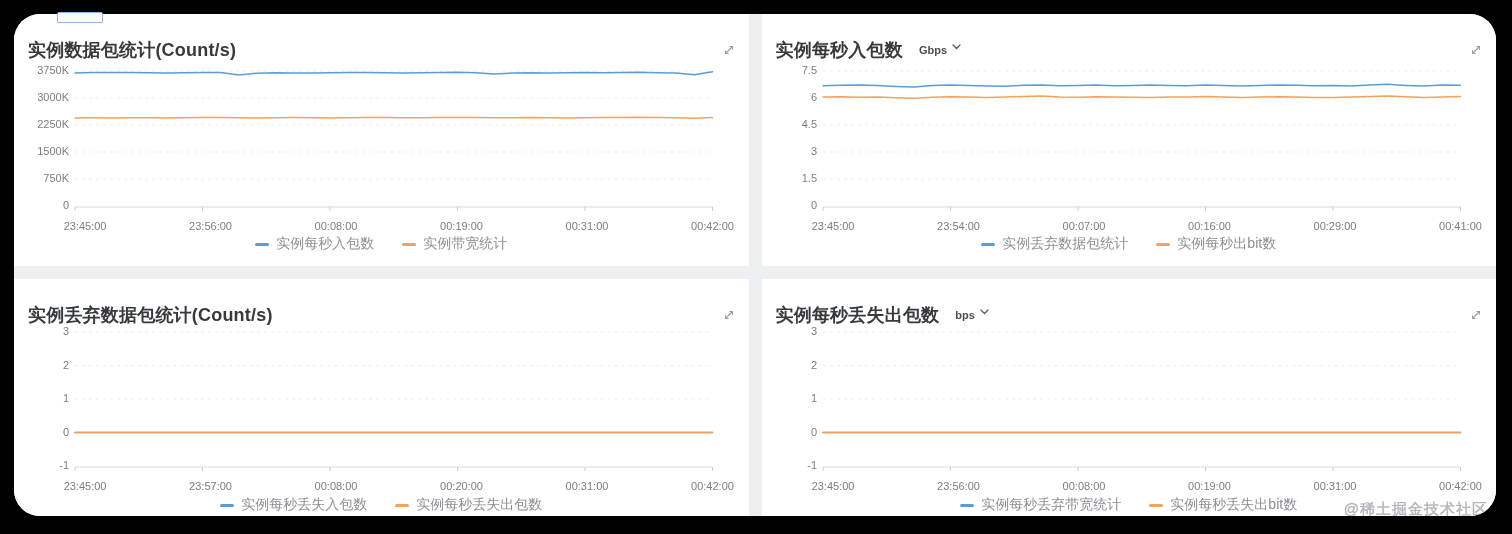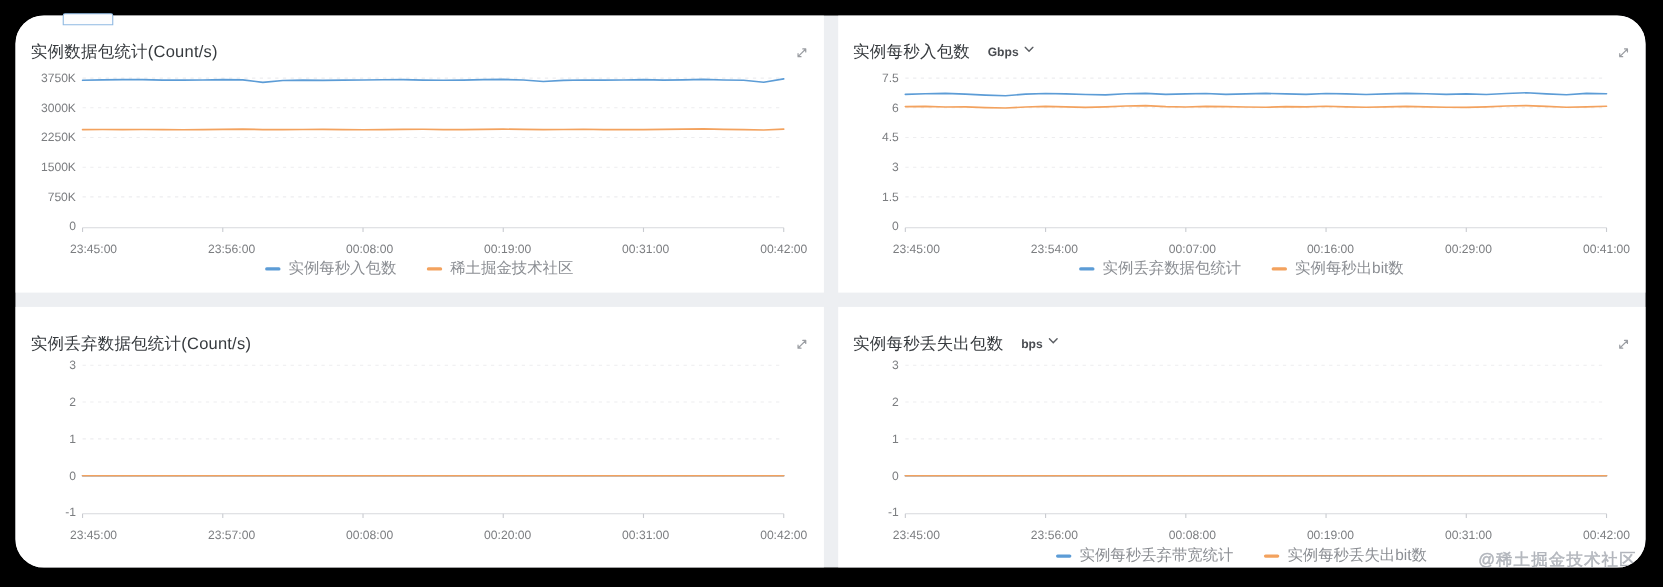--- a/index.html
+++ b/index.html
@@ -8,21 +8,21 @@
   .stage{position:relative;width:1512px;height:534px;background:#000;}
   .tab-fragment{position:absolute;left:57px;top:12px;width:44px;height:9px;
        background:#fdfdfe;border:1px solid #8fb9e2;border-radius:2px 2px 0 0;z-index:3;}
   .frame{position:absolute;left:14px;top:14px;width:1482px;height:502px;
        background:#edeff2;border-radius:26px;overflow:hidden;z-index:2;}
   .grid{display:grid;grid-template-columns:1fr 1fr;grid-template-rows:252px 1fr;
        gap:13px;width:100%;height:100%;}
   .card{position:relative;background:#fff;overflow:hidden;}
   .card-head{position:absolute;top:24px;left:14px;right:12px;display:flex;
        align-items:center;z-index:2;}
-  .card-title{font-size:15px;font-weight:400;color:#363a3e;letter-spacing:.2px;}
+  .card-title{font-size:18px;font-weight:700;color:#363a3e;letter-spacing:.2px;}
   .unit-select{display:inline-flex;align-items:flex-start;gap:5px;margin-left:16px;
        font-size:11px;color:#4a4d52;cursor:pointer;font-weight:bold;}
   .unit-select .chev{display:inline-block;}
   .expand{margin-left:auto;cursor:pointer;display:inline-flex;padding:2px;}
   .plot{position:absolute;inset:0;width:100%;height:100%;}
   .legend{position:absolute;left:0;right:0;display:flex;justify-content:center;
        gap:28px;z-index:2;}
   .row1 .legend{top:221px;} .row2 .legend{top:217px;}
   .legend-item{display:inline-flex;align-items:center;gap:7px;cursor:pointer;}
   .legend-dash{width:14px;height:3px;border-radius:2px;display:inline-block;}
@@ -79,21 +79,21 @@
             <path d="M61.0 59.0 L79.2 58.6 L97.4 58.4 L115.6 58.4 L133.8 58.8 L152.0 58.9 L170.2 58.7 L188.4 58.4 L206.6 58.6 L224.8 60.9 L243.0 59.2 L261.2 58.8 L279.4 59.1 L297.6 58.9 L315.8 58.7 L334.0 58.5 L352.2 58.4 L370.4 58.8 L388.6 59.0 L406.8 58.8 L425.0 58.4 L443.2 58.2 L461.4 58.7 L479.6 60.1 L497.8 59.1 L516.0 58.7 L534.2 58.9 L552.4 58.7 L570.6 58.4 L588.8 58.8 L607.0 58.6 L625.2 58.2 L643.4 58.7 L661.6 59.0 L679.8 60.8 L698.0 57.7" fill="none" stroke="#5C9CD6" stroke-width="1.5" stroke-linejoin="round" stroke-linecap="round"></path>
             <path d="M61.0 103.9 L79.2 103.7 L97.4 103.9 L115.6 103.7 L133.8 103.8 L152.0 104.0 L170.2 103.8 L188.4 103.6 L206.6 103.4 L224.8 103.8 L243.0 103.9 L261.2 103.7 L279.4 103.6 L297.6 103.8 L315.8 104.0 L334.0 103.8 L352.2 103.6 L370.4 103.5 L388.6 103.8 L406.8 103.8 L425.0 103.6 L443.2 103.4 L461.4 103.6 L479.6 103.8 L497.8 103.7 L516.0 103.5 L534.2 103.8 L552.4 103.9 L570.6 103.8 L588.8 103.6 L607.0 103.4 L625.2 103.2 L643.4 103.6 L661.6 103.8 L679.8 104.2 L698.0 103.4" fill="none" stroke="#F3A25E" stroke-width="1.5" stroke-linejoin="round" stroke-linecap="round"></path>
           </svg>
         <div class="legend">
             <span class="legend-item">
               <span class="legend-dash" style="background: rgb(92, 156, 214);"></span>
               <span class="legend-label">实例每秒入包数</span>
             </span>
             <span class="legend-item">
               <span class="legend-dash" style="background: rgb(243, 162, 94);"></span>
-              <span class="legend-label">稀土掘金技术社区</span>
+              <span class="legend-label">实例带宽统计</span>
             </span>
           </div>
       </section>
 
       <section class="card row1">
         <div class="card-head">
           <span class="card-title">实例每秒入包数</span>
           <span class="unit-select">
             <span>Gbps</span>
             <svg class="chev" width="9" height="6" viewBox="0 0 9 6">
@@ -175,20 +175,30 @@
             <text x="321.8" y="211" text-anchor="middle" font-size="11" fill="#7b7d80">00:08:00</text>
             <line x1="443.2" y1="188" x2="443.2" y2="192" stroke="#c9cbd0" stroke-width="1"></line>
             <text x="447.2" y="211" text-anchor="middle" font-size="11" fill="#7b7d80">00:20:00</text>
             <line x1="570.6" y1="188" x2="570.6" y2="192" stroke="#c9cbd0" stroke-width="1"></line>
             <text x="572.6" y="211" text-anchor="middle" font-size="11" fill="#7b7d80">00:31:00</text>
             <line x1="698" y1="188" x2="698" y2="192" stroke="#c9cbd0" stroke-width="1"></line>
             <text x="698" y="211" text-anchor="middle" font-size="11" fill="#7b7d80">00:42:00</text>
             <path d="M61.0 153.5 L698.0 153.5" fill="none" stroke="#5C9CD6" stroke-width="1.5" stroke-linejoin="round" stroke-linecap="round"></path>
             <path d="M61.0 153.5 L698.0 153.5" fill="none" stroke="#F3A25E" stroke-width="1.5" stroke-linejoin="round" stroke-linecap="round"></path>
           </svg>
+        <div class="legend">
+            <span class="legend-item">
+              <span class="legend-dash" style="background: rgb(92, 156, 214);"></span>
+              <span class="legend-label">实例每秒丢失入包数</span>
+            </span>
+            <span class="legend-item">
+              <span class="legend-dash" style="background: rgb(243, 162, 94);"></span>
+              <span class="legend-label">实例每秒丢失出包数</span>
+            </span>
+          </div>
       </section>
 
       <section class="card row2">
         <div class="card-head">
           <span class="card-title">实例每秒丢失出包数</span>
           <span class="unit-select">
             <span>bps</span>
             <svg class="chev" width="9" height="6" viewBox="0 0 9 6">
                 <path d="M1 1 L4.5 4.5 L8 1" fill="none" stroke="#5a5d62" stroke-width="1.3" stroke-linecap="round"></path>
               </svg>

